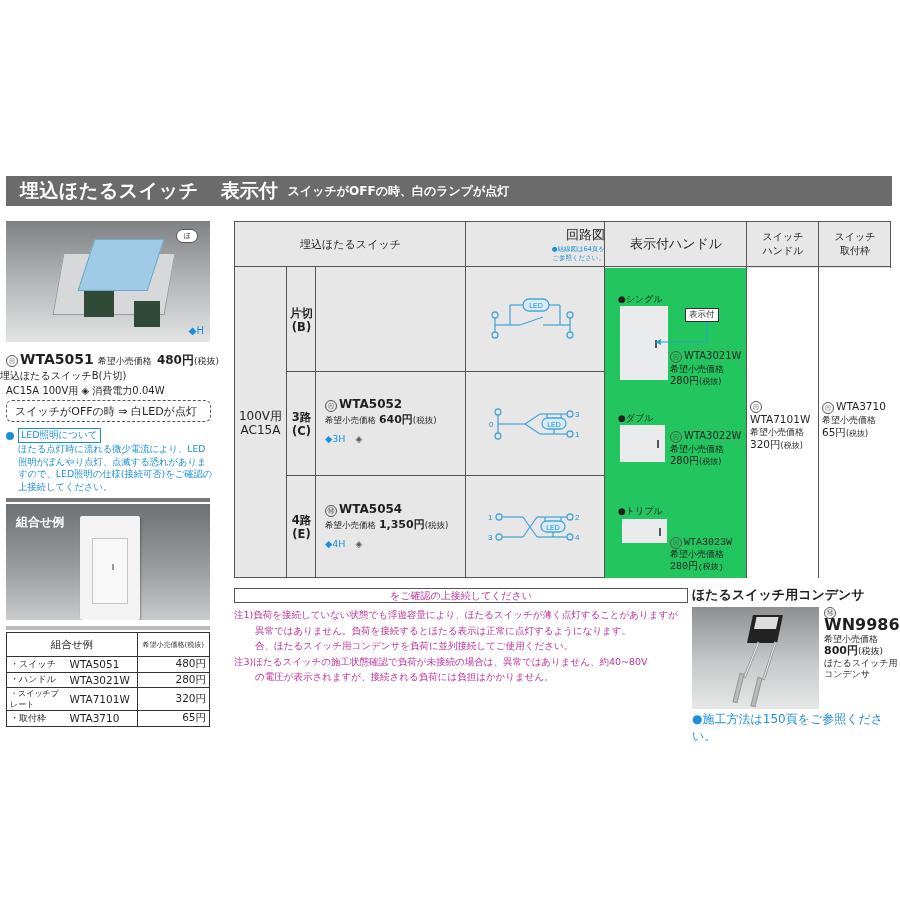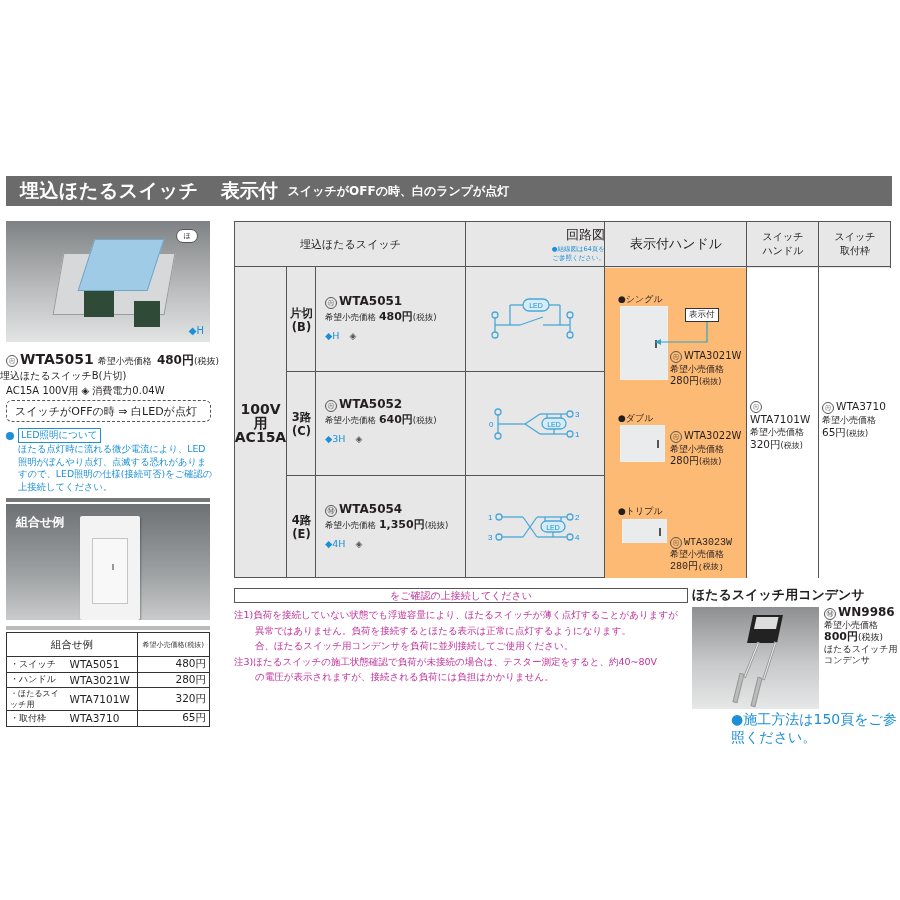--- a/index.html
+++ b/index.html
@@ -58,33 +58,33 @@
   .mt { left: 234px; top: 221px; width: 657px; height: 357px; background: #e7e7e7; border: 1px solid #555; }
   .cell { position: absolute; border-color: #555; border-style: solid; border-width: 0; }
   .hdr { top: 0; height: 45px; display: flex; align-items: center; justify-content: center; flex-direction: column; text-align: center; border-bottom: 1px solid #555; }
   .hdr-main { font-size: 11px; }
   .hdr-big { font-size: 13px; }
   .hdr-sm { font-size: 10px; line-height: 14px; }
   .hdr-note { font-size: 6.5px; color: #1c8fd6; line-height: 8px; margin-top: 1px; }
   .vline { position: absolute; width: 1px; background: #555; }
   .hline { position: absolute; height: 1px; background: #555; }
 
-  .volt { position: absolute; left: 0; top: 46px; width: 51px; height: 310px; display: flex; align-items: center; justify-content: center; text-align: center; font-size: 14px; font-weight: bold; line-height: 14px; }
+  .volt { position: absolute; left: 0; top: 46px; width: 51px; height: 310px; display: flex; align-items: center; justify-content: center; text-align: center; font-size: 12px; font-weight: normal; line-height: 14px; }
   .way { position: absolute; left: 52px; width: 29px; display: flex; align-items: center; justify-content: center; text-align: center; font-size: 11.5px; font-weight: bold; line-height: 14px; }
   .prod { position: absolute; left: 90px; font-size: 9px; }
   .prod .code { font-size: 12px; font-weight: bold; }
   .prod .pl { font-size: 8.5px; }
   .prod .price { font-size: 11px; font-weight: bold; }
   .prod .tax { font-size: 8.5px; }
   .prod .marks { margin-top: 6px; font-size: 9.5px; color: #1c8fd6; }
   .prod .marks .pw { color: #555; margin-left: 10px; font-size: 9px; }
 
   .circ { position: absolute; left: 231px; width: 138px; display:flex; align-items:center; justify-content:center; }
 
-  .handle-area { position: absolute; left: 370px; top: 46px; width: 141px; height: 310px; background: #fdba74; }
+  .handle-area { position: absolute; left: 370px; top: 46px; width: 141px; height: 310px; background: #22c55e; }
   .h-item-label { position: absolute; font-size: 9px; }
   .h-plate { position: absolute; background: #e9ebed; border: 1px solid #eceeef; }
   .h-plate .tick { position: absolute; width: 2px; height: 8px; background: #555; }
   .h-info { position: absolute; font-size: 9px; line-height: 12px; }
   .h-info .code { font-size: 10px; }
   .h-info .price { font-size: 10px; }
   .h-info .tax { font-size: 8px; }
   .disp-tag { position: absolute; border: 1px solid #333; font-size: 8.5px; padding: 0 3px; background: #fff; }
 
   .plate-col { position: absolute; left: 512px; top: 46px; width: 71px; height: 310px; background: #fff; }
@@ -98,23 +98,23 @@
   .notes { left: 234px; top: 607px; width: 460px; font-size: 9.5px; line-height: 15.6px; color: #c0309a; }
   .notes .indent { padding-left: 21px; }
 
   
   .cond-title { left: 692px; top: 586px; font-size: 13px; font-weight: bold; }
   .cond-photo { left: 692px; top: 607px; width: 127px; height: 102px; background: linear-gradient(180deg, #8d8f91 0%, #c8c9ca 55%, #e6e7e7 100%); overflow: hidden; }
   .cond-block { position: absolute; left: 58px; top: 8px; width: 30px; height: 28px; background: #222; transform: skewX(-12deg); }
   .cond-block .lbl { position: absolute; left: 4px; top: 2px; width: 22px; height: 12px; background: #ddd; }
   .wire { position: absolute; width: 3px; background: #eaeaea; border: 1px solid #999; }
   .cond-info { left: 824px; top: 607px; font-size: 9px; line-height: 11.5px; }
-  .cond-info .code { font-size: 12px; font-weight: bold; margin-top: 36px; }
+  .cond-info .code { font-size: 16px; font-weight: bold; margin-top: 36px; }
   .cond-info .price { font-size: 11px; font-weight: bold; }
-  .cond-note { left: 692px; top: 711px; font-size: 14px; color: #1c8fd6; margin-left: 39px; }
+  .cond-note { left: 692px; top: 711px; font-size: 12px; color: #1c8fd6; }
 </style>
 </head>
 <body>
 
 <div class="abs banner">
   <span class="t1">埋込ほたるスイッチ</span>
   <span class="t2">表示付</span>
   <span class="t3">スイッチがOFFの時、白のランプが点灯</span>
 </div>
 
@@ -160,21 +160,21 @@
     <td class="lbl">・スイッチ</td>
     <td class="code">WTA5051</td>
     <td class="price">480円</td>
   </tr>
   <tr>
     <td class="lbl">・ハンドル</td>
     <td class="code">WTA3021W</td>
     <td class="price">280円</td>
   </tr>
   <tr>
-    <td class="lbl" style="font-size:8px;">・ほたるスイッチ用</td>
+    <td class="lbl" style="font-size:8px;">・スイッチプレート</td>
     <td class="code">WTA7101W</td>
     <td class="price">320円</td>
   </tr>
   <tr>
     <td class="lbl">・取付枠</td>
     <td class="code">WTA3710</td>
     <td class="price">65円</td>
   </tr>
 </tbody>
   </table>
@@ -209,25 +209,20 @@
   <div class="vline" style="left:80px;top:45px;height:311px;"></div>
   <div class="hline" style="left:51px;top:149px;width:318px;"></div>
   <div class="hline" style="left:51px;top:253px;width:318px;"></div>
 
   <div class="volt">
     <div><span>100V用</span><br><span>AC15A</span></div>
   </div>
 
   <div class="way" style="top:46px;height:103px;">
     <div><span>片切</span><br><span>(B)</span></div>
-  </div>
-  <div class="prod" style="top:72px;">
-    <div><span class="mk">㊅</span><span class="code">WTA5051</span></div>
-    <div><span class="pl">希望小売価格</span> <span class="price">480円</span><span class="tax">(税抜)</span></div>
-    <div class="marks"><span>◆H</span><span class="pw">◈</span></div>
   </div>
   <div class="circ" style="top:46px;height:103px;">
     <svg width="100" height="50" viewBox="0 0 100 50">
       <g stroke="#4aa8d8" fill="none" stroke-width="1.3">
         <circle cx="10" cy="20" r="3"></circle>
           <circle cx="10" cy="40" r="3"></circle>
         <circle cx="85" cy="20" r="3"></circle>
           <circle cx="85" cy="40" r="3"></circle>
         <line x1="10" y1="23" x2="10" y2="37"></line>
           <line x1="85" y1="23" x2="85" y2="37"></line>
@@ -367,21 +362,21 @@
 <div class="abs notes-title">をご確認の上接続してください</div>
 <div class="abs notes">
   <div>
     <div>注1)負荷を接続していない状態でも浮遊容量により、ほたるスイッチが薄く点灯することがありますが</div>
     <div class="indent">異常ではありません。負荷を接続するとほたる表示は正常に点灯するようになります。</div>
   </div>
   <div>
     <div class="indent">合、ほたるスイッチ用コンデンサを負荷に並列接続してご使用ください。</div>
   </div>
   <div>
-    <div>注3)ほたるスイッチの施工状態確認で負荷が未接続の場合は、テスター測定をすると、約40~80V</div>
+    <div>注3)ほたるスイッチの施工状態確認で負荷が未接続の場合は、異常ではありません、約40~80V</div>
     <div class="indent">の電圧が表示されますが、接続される負荷には負担はかかりません。</div>
   </div>
 </div>
 
 <div class="abs cond-title">ほたるスイッチ用コンデンサ</div>
 <div class="abs cond-photo">
   <div class="cond-block">
       <div class="lbl"></div>
     </div>
   <div class="wire" style="left:58px;top:34px;height:38px;transform:rotate(22deg);"></div>

